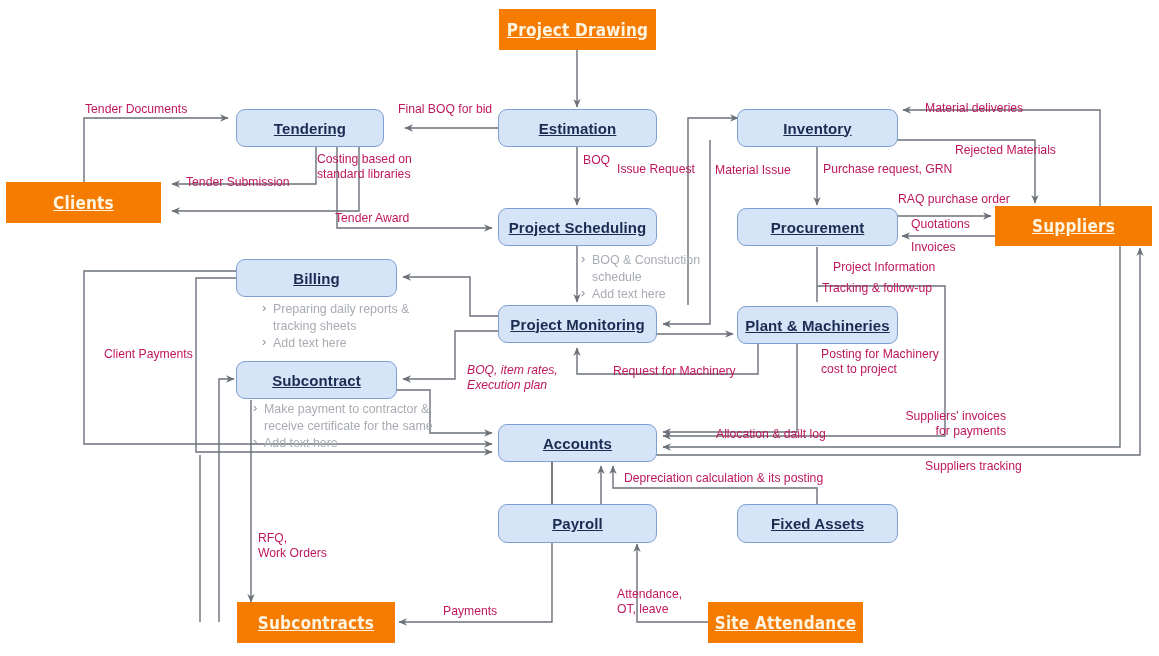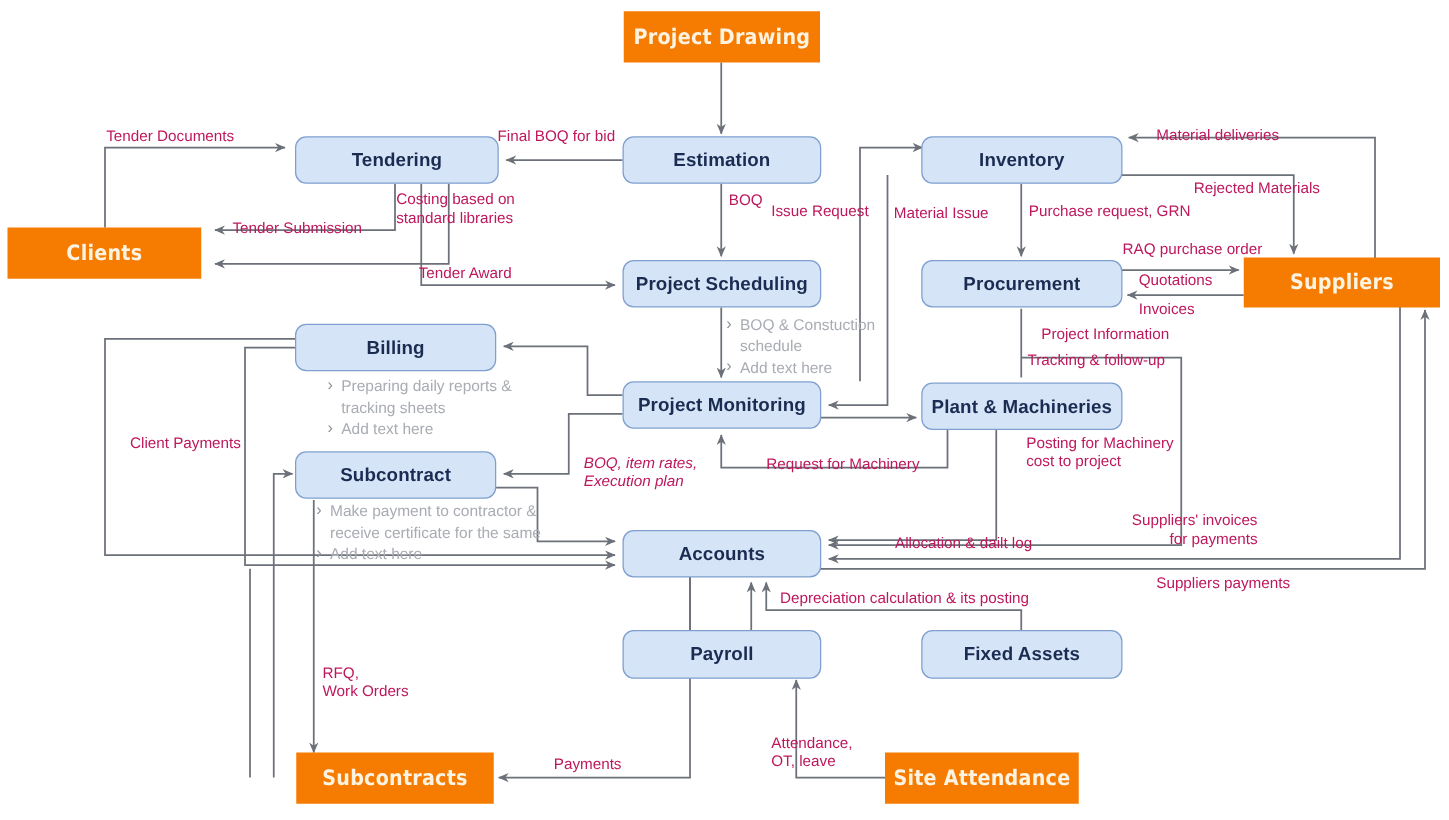--- a/index.html
+++ b/index.html
@@ -23,20 +23,21 @@
     height: 656px;
     pointer-events: none;
   }
   .node {
     position: absolute;
     box-sizing: border-box;
     display: flex;
     align-items: center;
     justify-content: center;
     text-align: center;
+    text-decoration: underline;
   }
   .node.proc {
     background: #d6e4f7;
     border: 1px solid #7e9fd0;
     border-radius: 9px;
     color: #1a2c52;
     font-size: 15px;
     font-weight: 600;
     letter-spacing: .1px;
   }
@@ -156,21 +157,21 @@
       <path d="M601,504 L601,466" marker-end="url(#ah)"></path>
 
       <path d="M552,461 L552,504"></path>
 
       <path d="M817,504 L817,488 L613,488 L613,466" marker-end="url(#ah)"></path>
 
       <path d="M708,622 L637,622 L637,544" marker-end="url(#ah)"></path>
     </g>
   </svg>
 
-  <div class="node proc" style="left:236px; top:109px; width:163px; height:38px;">
+  <div class="node proc" style="left:236px; top:109px; width:148px; height:38px;">
     <span>Tendering</span>
   </div>
 
   <div class="node proc" style="left:498px; top:109px; width:159px; height:38px;">
     <span>Estimation</span>
   </div>
 
   <div class="node proc" style="left:737px; top:109px; width:161px; height:38px;">
     <span>Inventory</span>
   </div>
@@ -290,21 +291,21 @@
   <div class="edge-label" style="left:613px; top:364px;">Request for Machinery</div>
 
   <div class="edge-label" style="left:821px; top:347px;">Posting for Machinery
 cost to project</div>
 
   <div class="edge-label right" style="left:886px; top:409px; width:120px;">Suppliers' invoices
 for payments</div>
 
   <div class="edge-label" style="left:716px; top:427px;">Allocation &amp; dailt log</div>
 
-  <div class="edge-label" style="left:925px; top:459px;">Suppliers payments</div>
+  <div class="edge-label" style="left:925px; top:459px;">Suppliers tracking</div>
 
   <div class="edge-label" style="left:624px; top:471px;">Depreciation calculation &amp; its posting</div>
 
 
   <div class="edge-label" style="left:258px; top:531px;">RFQ,
 Work Orders</div>
 
   <div class="edge-label" style="left:443px; top:604px;">Payments</div>
 
   <div class="edge-label" style="left:617px; top:587px;">Attendance,

